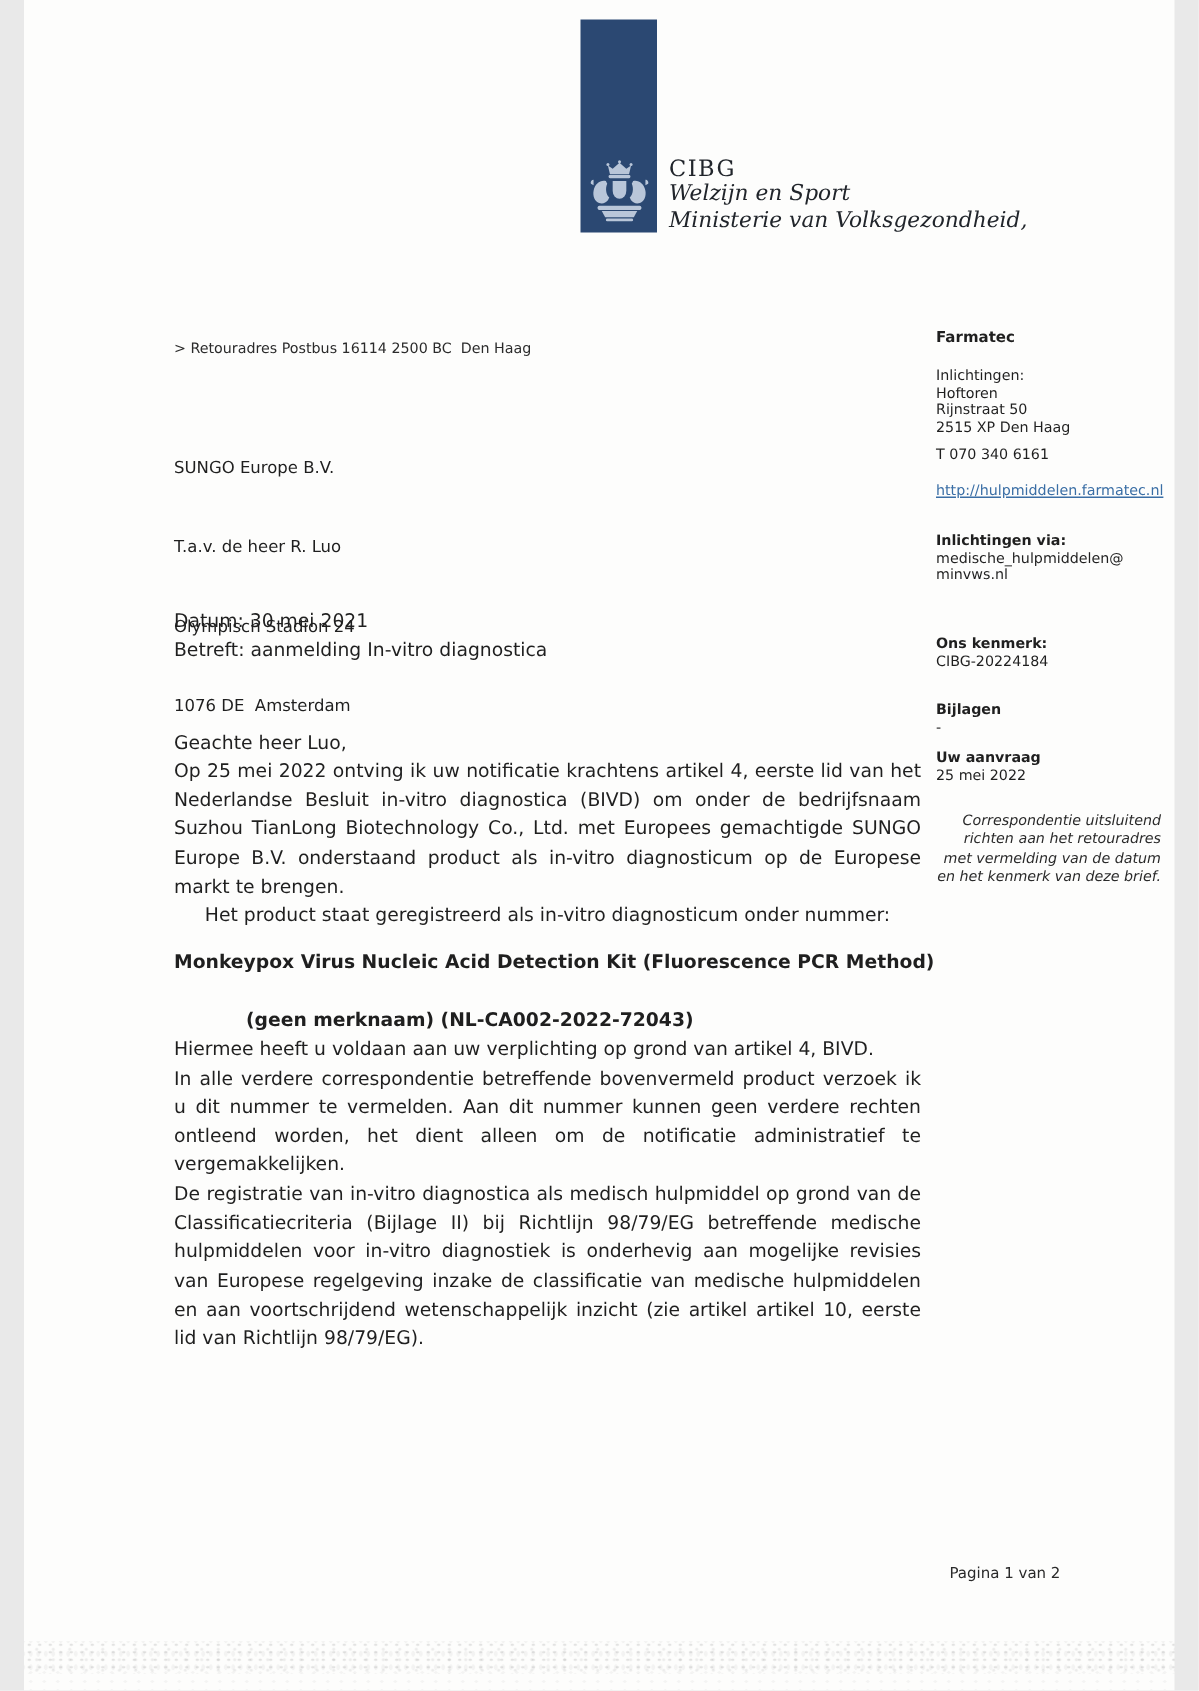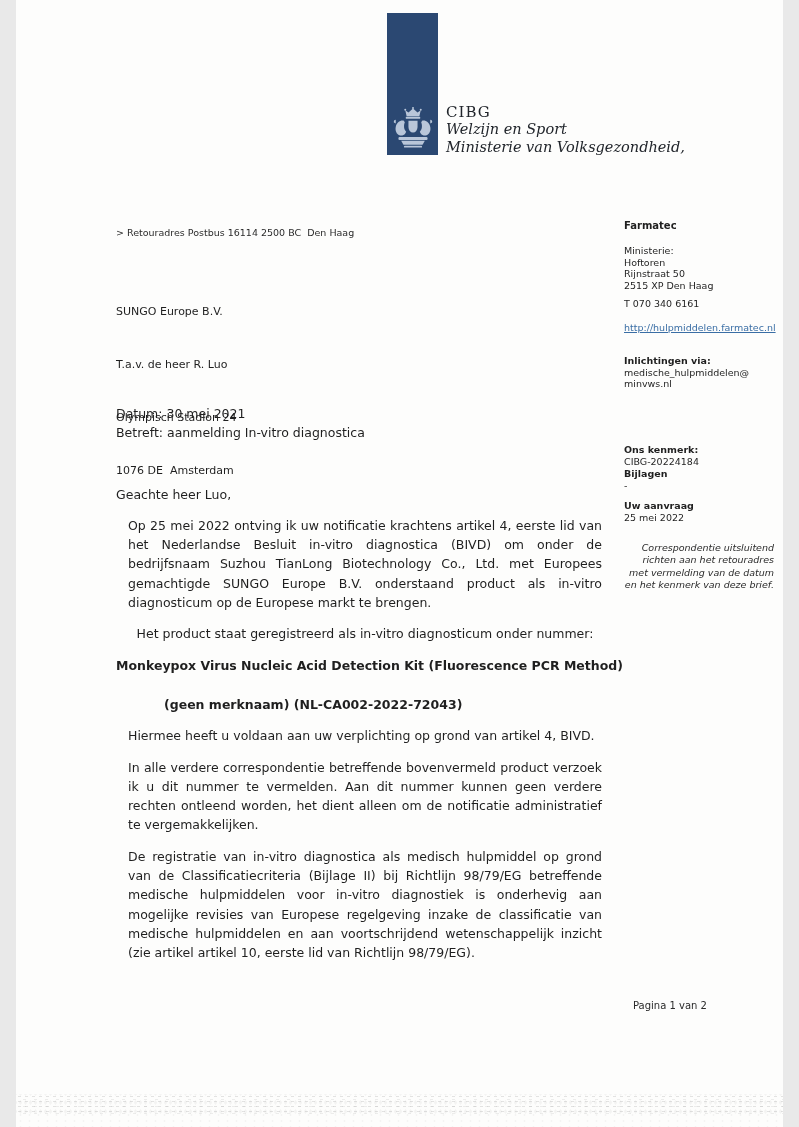--- a/index.html
+++ b/index.html
@@ -39,50 +39,50 @@
     font-size:9.5px;color:#2b2b2b;white-space:pre-wrap;
   }
   .recipient{
     position:absolute;left:100px;top:268px;
     font-size:11px;line-height:17.6px;white-space:pre-wrap;
   }
   .body-col{
     position:absolute;left:100px;top:404px;width:498px;
     font-size:12.5px;line-height:19.3px;
   }
-  .body-col p{margin:12px;}
+  .body-col p{margin:0;}
   .salutation{margin-top:42px;}
   .p-just{text-align:justify;}
   .p1{margin-top:12px;}
   .p2{margin-top:6px;text-align:center;}
   .product{margin-top:11px;font-weight:bold;}
   .product .l1{white-space:nowrap;}
   .product .l2{white-space:nowrap;padding-left:48px;margin-top:20px;}
   .p4{margin-top:25px;white-space:nowrap;}
   .p5{margin-top:13px;}
   .p6{margin-top:8px;}
   
   .sb{position:absolute;left:608px;width:160px;font-size:9.5px;line-height:11.5px;}
   .sb b,.sb .lbl{font-weight:bold;}
   .sb-dept{top:220px;font-weight:bold;font-size:10px;}
   .sb-visit{top:245px;}
   .sb-phone{top:298px;}
   .sb-link{top:322px;}
   .sb-link a{color:var(--link-blue);text-decoration:underline;cursor:pointer;}
   .sb-info{top:355px;}
-  .sb-kenmerk{top:444px;}
+  .sb-kenmerk{top:424px;}
   .sb-bijlagen{top:468px;}
   .sb-aanvraag{top:500px;}
   .sb-note{
     top:542px;width:150px;
     font-style:italic;font-size:9.5px;line-height:12.3px;color:#2a2a2a;text-align:right;
   }
   
   .footer{
-    position:absolute;left:617px;top:1000px;
+    position:absolute;left:617px;top:1044px;
     font-size:10px;color:#2a2a2a;
   }
   
   .noise-band{
     position:absolute;left:0;top:1094px;width:799px;height:22px;
     background-image:
       radial-gradient(rgba(125,125,125,.38) 1px, transparent 1.4px),
       radial-gradient(rgba(150,150,150,.30) 1px, transparent 1.4px),
       radial-gradient(rgba(170,170,170,.22) 1px, transparent 1.3px);
     background-size:7px 5px, 11px 7px, 5px 9px;
@@ -157,21 +157,21 @@
     <p class="p4">Hiermee heeft u voldaan aan uw verplichting op grond van artikel 4, BIVD.</p>
 
     <p class="p5 p-just">In alle verdere correspondentie betreffende bovenvermeld product verzoek ik u dit nummer te vermelden. Aan dit nummer kunnen geen verdere rechten ontleend worden, het dient alleen om de notificatie administratief te vergemakkelijken.</p>
 
     <p class="p6 p-just">De registratie van in-vitro diagnostica als medisch hulpmiddel op grond van de Classificatiecriteria (Bijlage II) bij Richtlijn 98/79/EG betreffende medische hulpmiddelen voor in-vitro diagnostiek is onderhevig aan mogelijke revisies van Europese regelgeving inzake de classificatie van medische hulpmiddelen en aan voortschrijdend wetenschappelijk inzicht (zie artikel artikel 10, eerste lid van Richtlijn 98/79/EG).</p>
   </div>
 
   <div class="sb sb-dept">Farmatec</div>
 
   <div class="sb sb-visit">
-    <div class="lbl" style="font-weight:normal;">Ministerie:</div>
+    <div class="lbl" style="font-weight:normal;">Inlichtingen:</div>
     <div>Hoftoren</div>
     <div>Rijnstraat 50</div>
     <div>2515 XP Den Haag</div>
   </div>
 
   <div class="sb sb-phone">T 070 340 6161</div>
 
   <div class="sb sb-link">
     <a>http://hulpmiddelen.farmatec.nl</a>
   </div>

